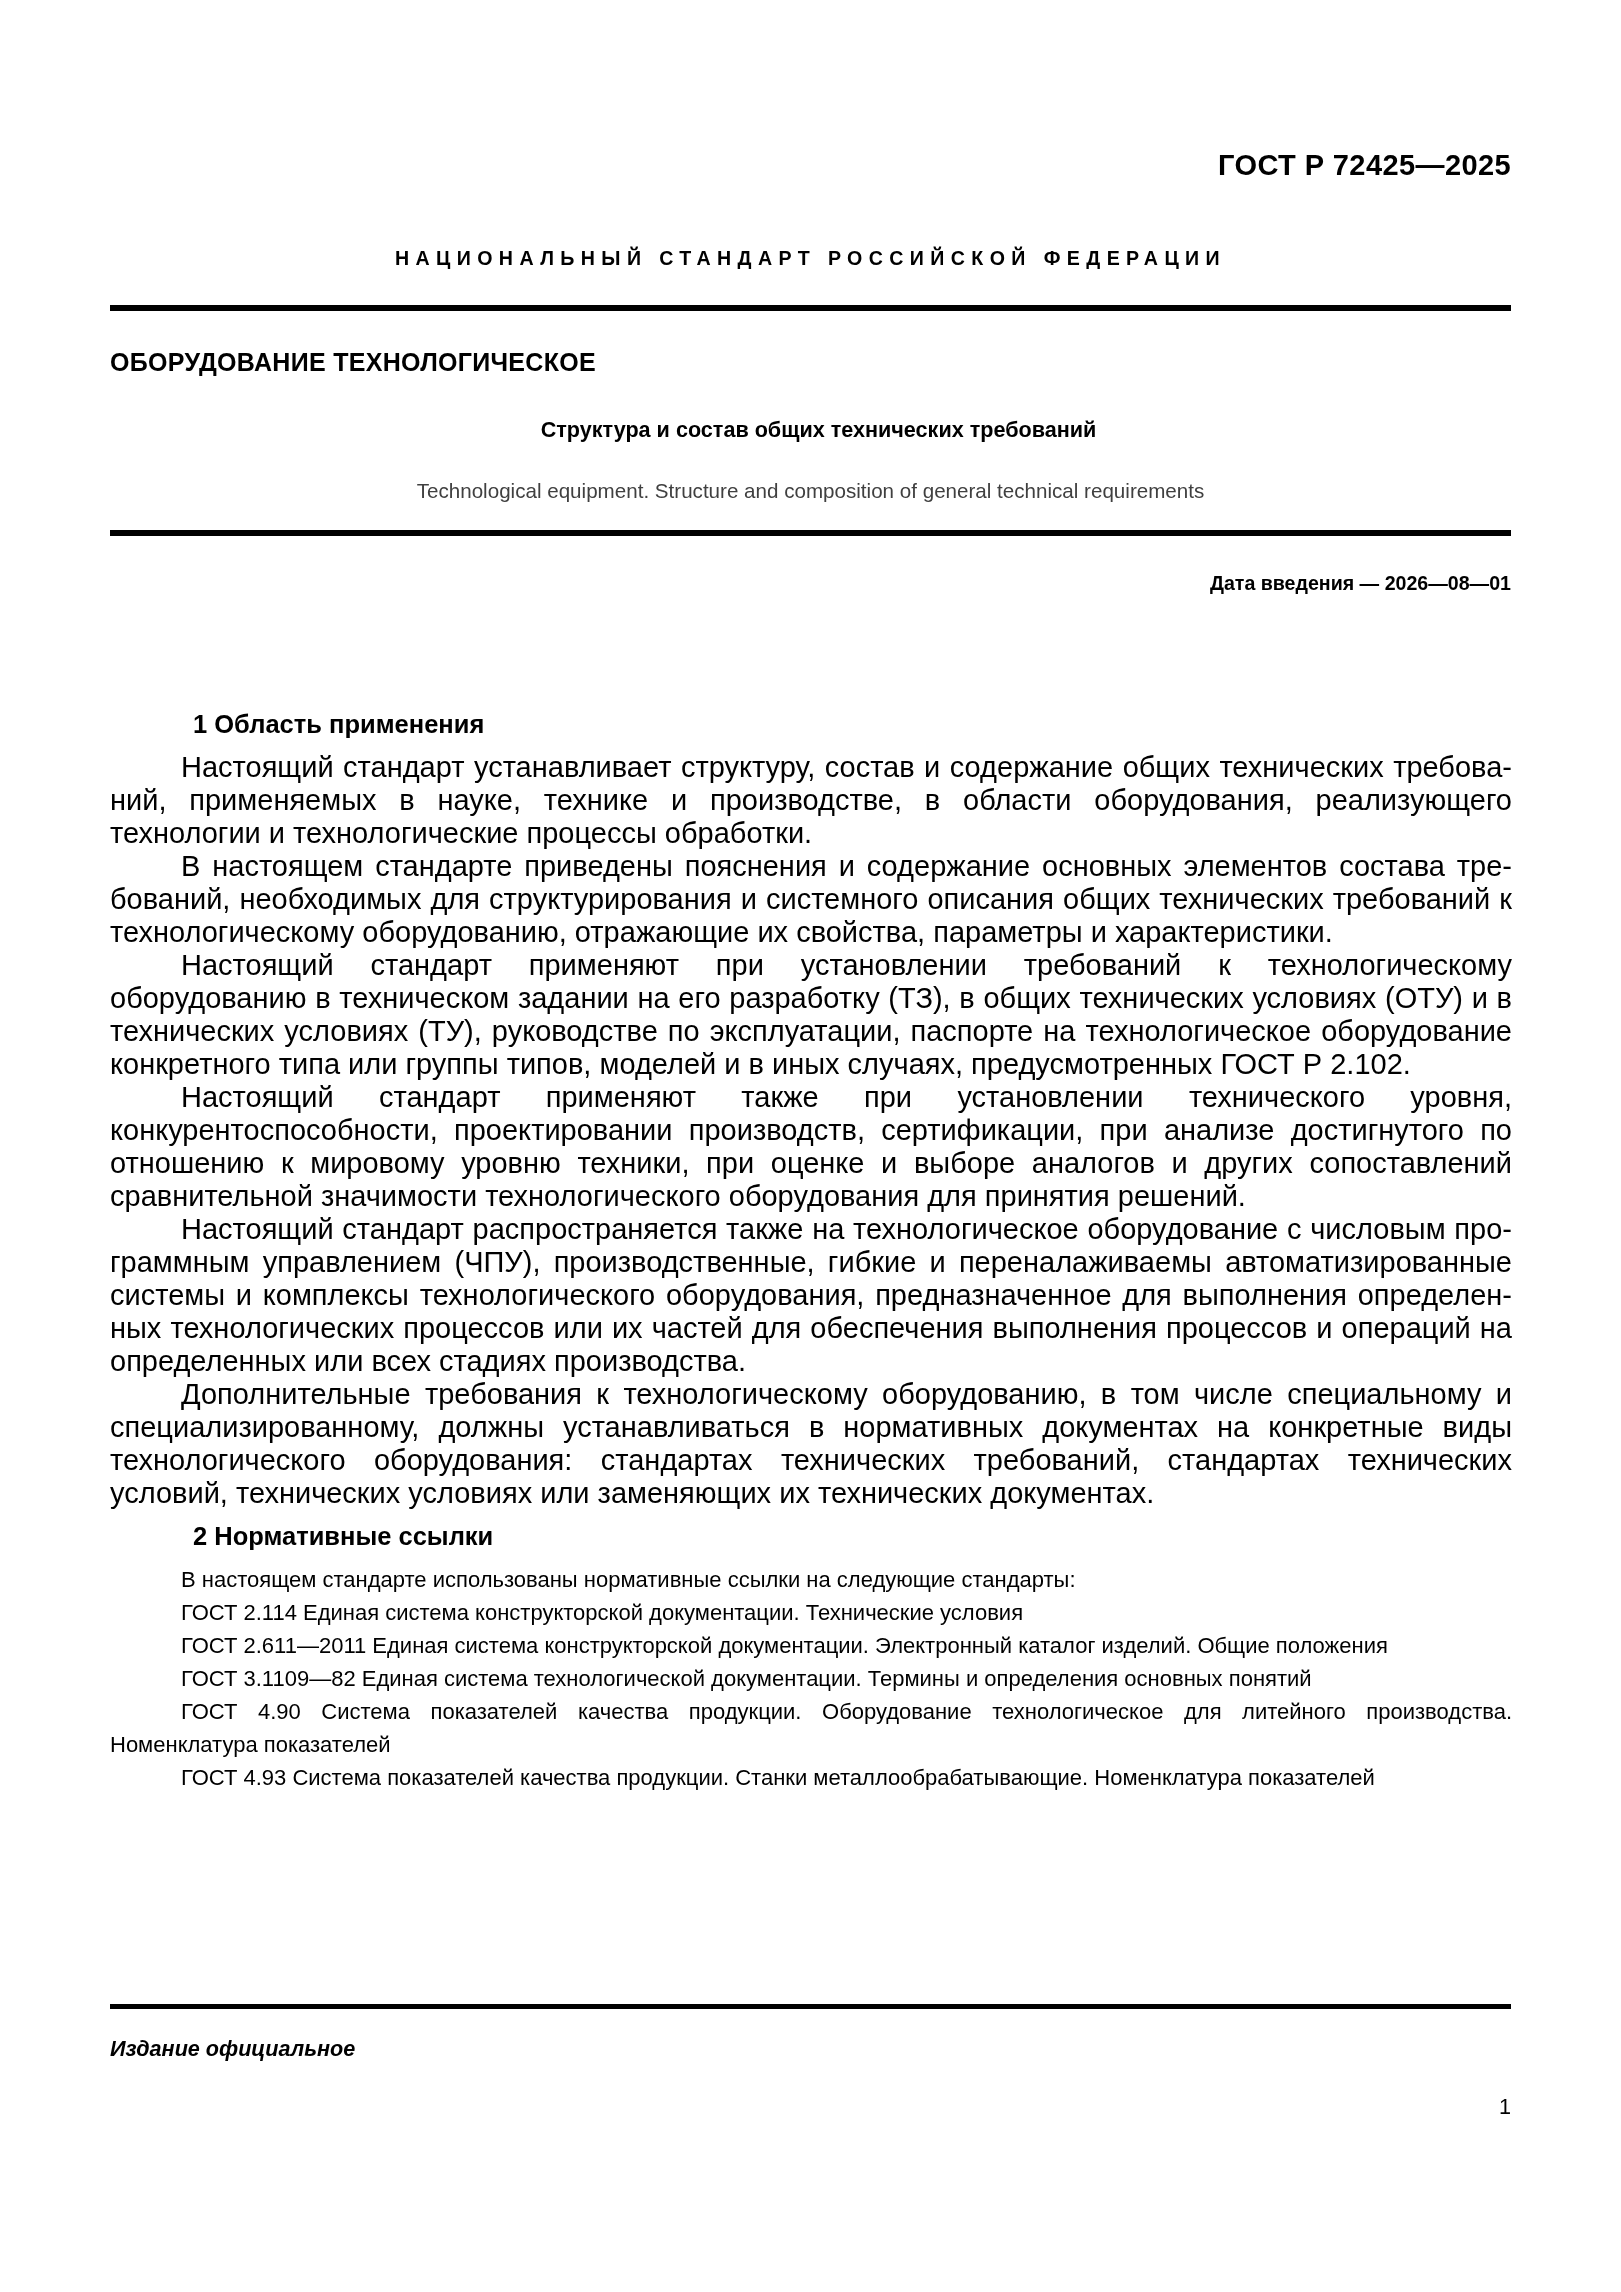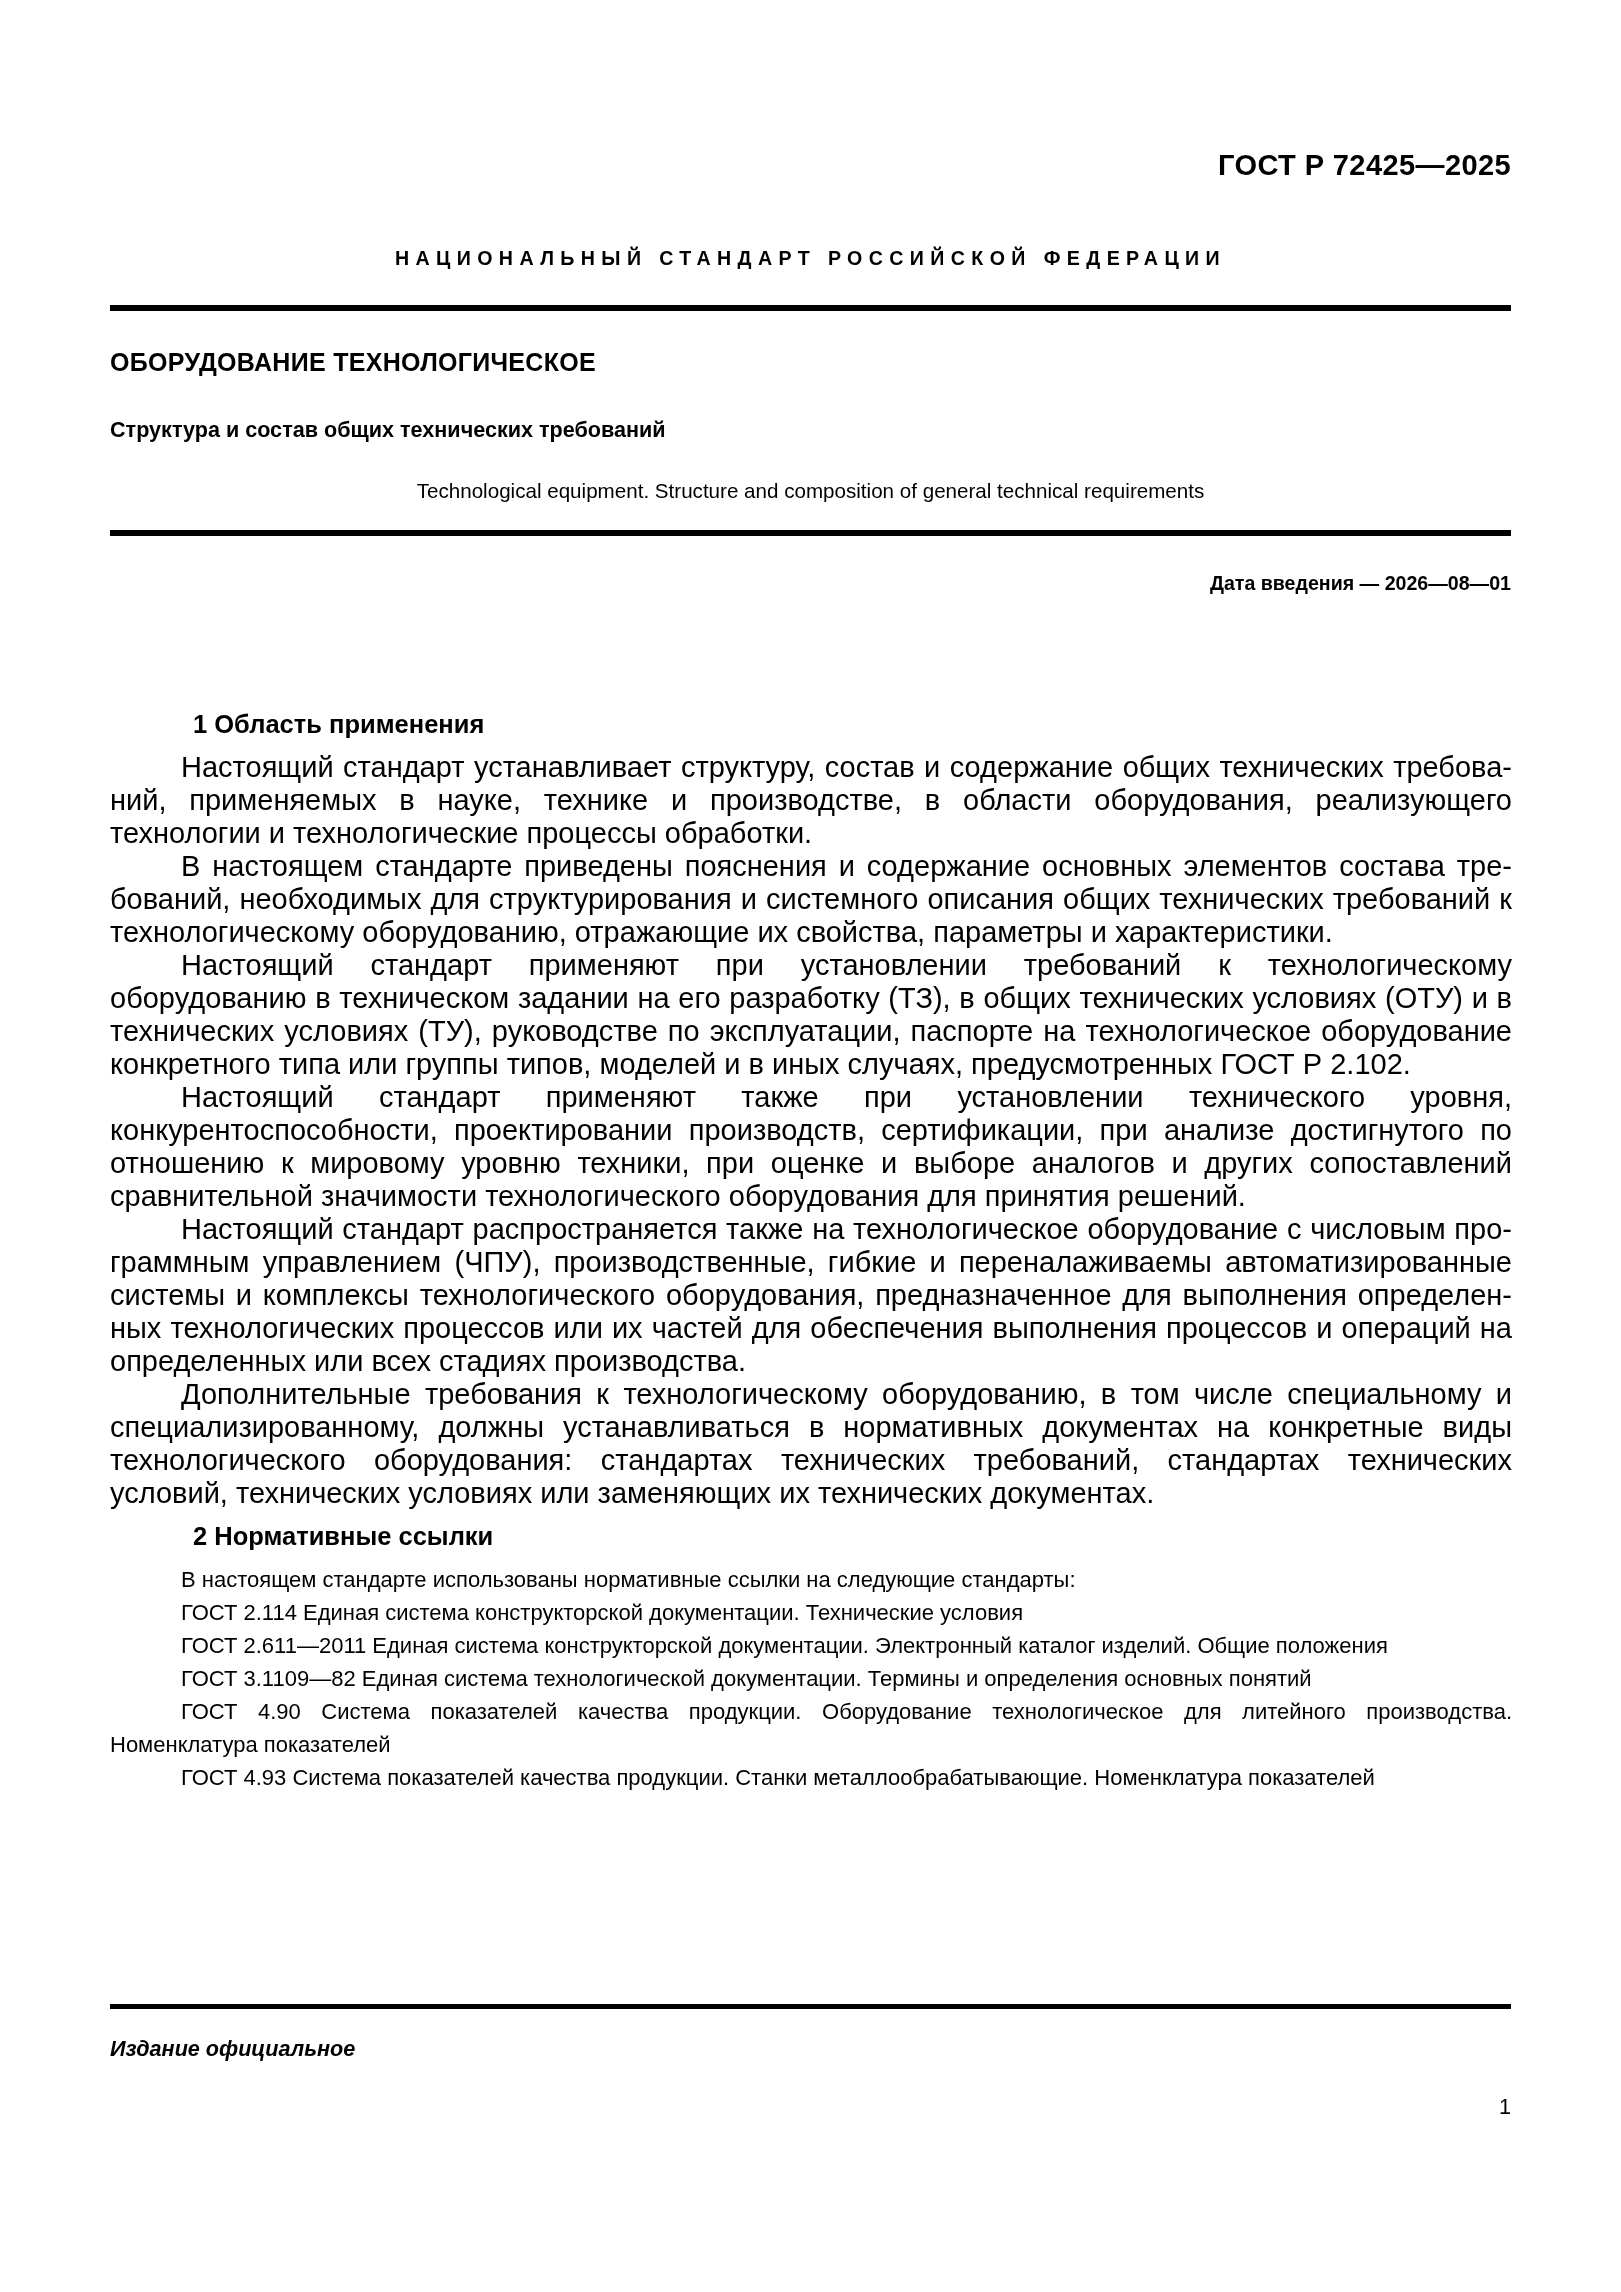--- a/index.html
+++ b/index.html
@@ -63,32 +63,33 @@
     text-align: left;
     font-size: 25px;
     font-weight: bold;
     letter-spacing: 0.3px;
   }
   .title-sub {
     position: absolute;
     top: 417px;
     left: 110px;
     right: 94px;
+    text-align: center;
     font-size: 21.6px;
     font-weight: bold;
   }
   .title-en {
     position: absolute;
     top: 479px;
     left: 110px;
     right: 110px;
     text-align: center;
     font-size: 20.6px;
     font-weight: normal;
-    color: #000000;
+    color: #404040;
   }
 
   .intro-date {
     position: absolute;
     top: 572px;
     right: 110px;
     font-size: 19.6px;
     font-weight: bold;
     white-space: nowrap;
   }

